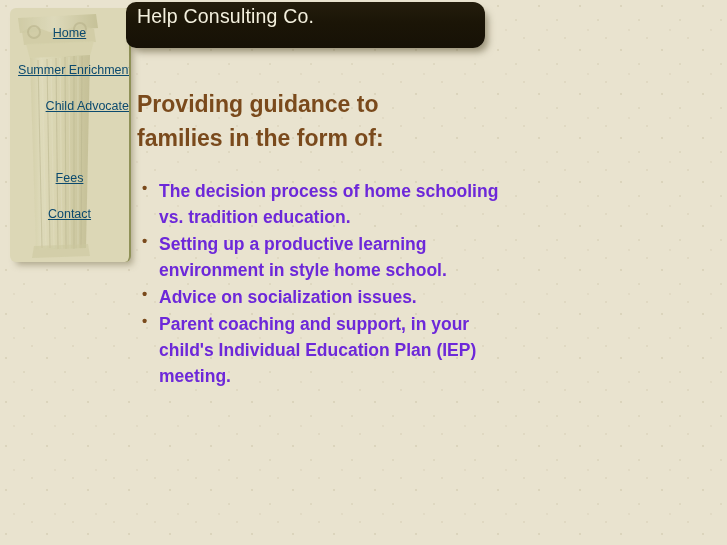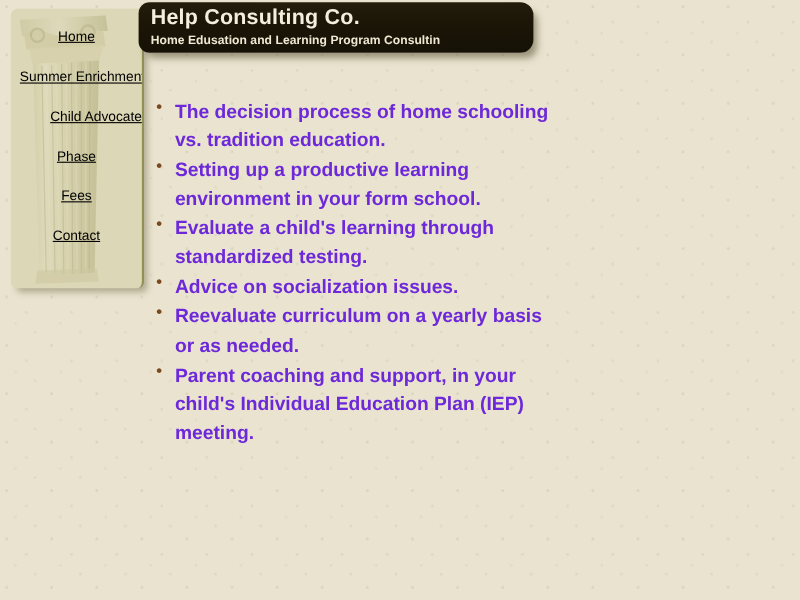--- a/index.html
+++ b/index.html
@@ -42,21 +42,21 @@
     box-shadow: 5px 6px 7px -2px rgba(90,80,50,0.55);
     z-index: 3;
     overflow: hidden;
   }
   #banner-title {
     position: absolute;
     left: 11px;
     top: 3px;
     color: #f3efdd;
     font-size: 19.5px;
-    font-weight: bold;
+    font-weight: normal;
     letter-spacing: .2px;
     white-space: nowrap;
   }
   #banner-subtitle {
     position: absolute;
     left: 11px;
     top: 29px;
     color: #efe9d3;
     font-size: 11px;
     font-weight: bold;
@@ -90,21 +90,21 @@
   }
   #nav {
     position: absolute;
     inset: 0;
     z-index: 2;
   }
   .nav-link {
     position: absolute;
     width: 100%;
     text-align: center;
-    color: #000000;
+    color: #0c4a6e;
     font-size: 12.5px;
     font-weight: normal;
     text-decoration: underline;
     cursor: pointer;
     white-space: nowrap;
   }
   #nav-home            { top: 18px; }
   #nav-summer          { top: 55px; left: -6px; width: 128px; text-align: right; }
   #nav-child-advocate  { top: 91px; text-align: right; }
   #nav-phase           { top: 127px; }
@@ -197,33 +197,30 @@
       <line x1="68" y1="48" x2="68" y2="241"></line>
     </g>
 
     <path d="M24 238 L78 236 L80 248 L22 250 Z" fill="#c5c195" opacity=".55"></path>
   </svg>
 
   <div id="nav">
     <a class="nav-link" id="nav-home">Home</a>
     <a class="nav-link" id="nav-summer">Summer Enrichment</a>
     <a class="nav-link" id="nav-child-advocate">Child Advocate</a>
-    <a class="nav-link" id="nav-phase">Phase</a>
     <a class="nav-link" id="nav-fees">Fees</a>
     <a class="nav-link" id="nav-contact">Contact</a>
   </div>
 </div>
 
 <div id="banner">
   <div id="banner-title">Help Consulting Co.</div>
-  <div id="banner-subtitle">Home Edusation and Learning Program Consultin</div>
 </div>
 
 <div id="content">
+  <h1 id="page-heading">Providing guidance to families in the form of:</h1>
   <ul id="service-list">
     <li>The decision process of home schooling vs. tradition education.</li>
-    <li>Setting up a productive learning environment in your form school.</li>
-    <li>Evaluate a child's learning through standardized testing.</li>
+    <li>Setting up a productive learning environment in style home school.</li>
     <li>Advice on socialization issues.</li>
-    <li>Reevaluate curriculum on a yearly basis or as needed.</li>
     <li>Parent coaching and support, in your child's Individual Education Plan (IEP) meeting.</li>
   </ul>
 </div>
 
 </body></html>

